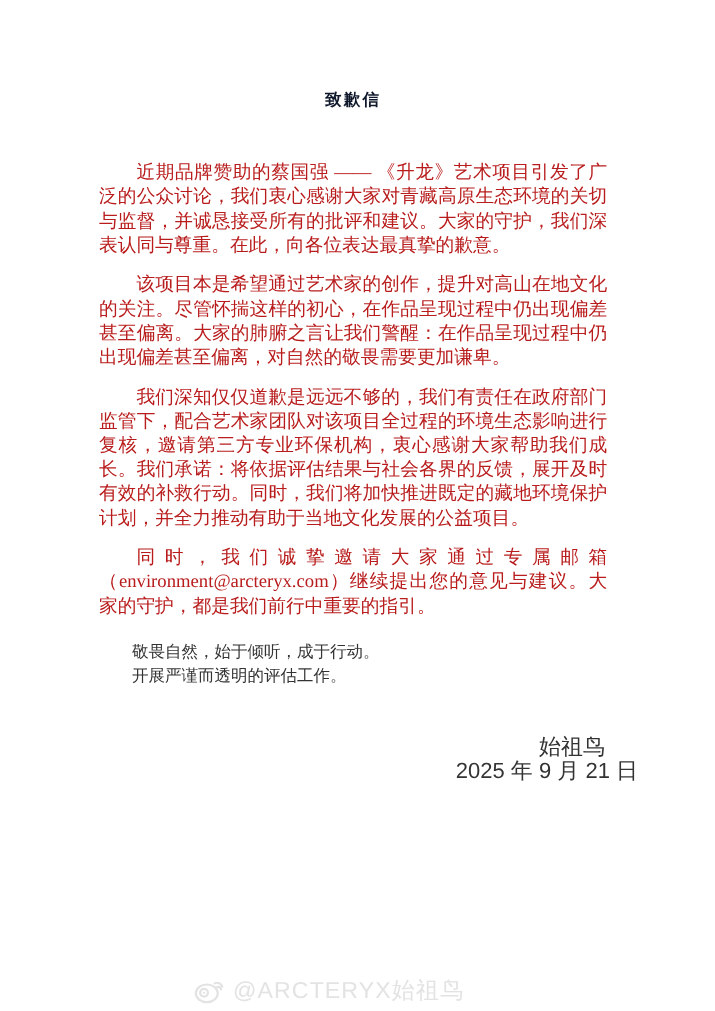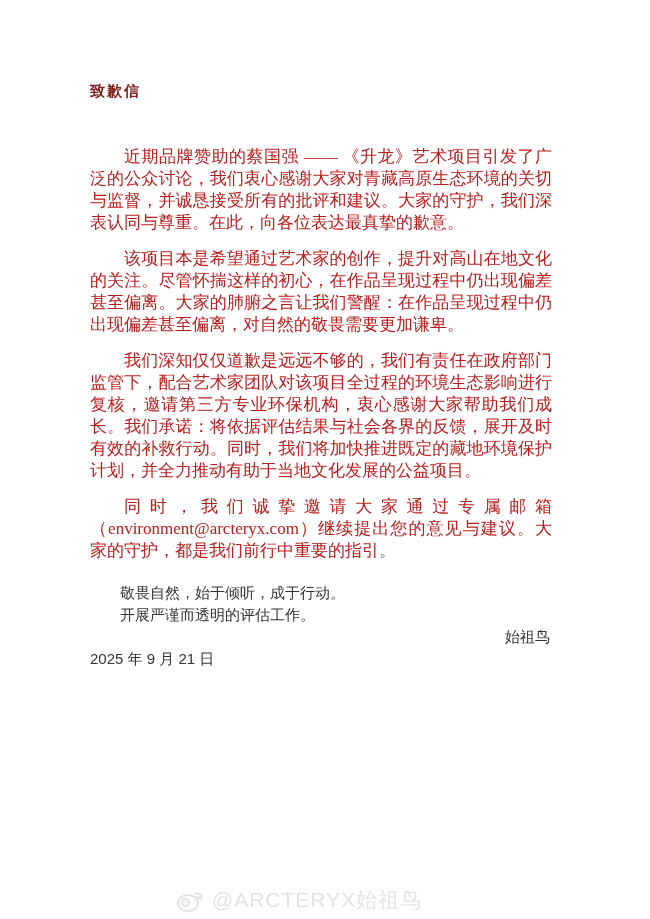--- a/index.html
+++ b/index.html
@@ -15,23 +15,24 @@
   .letter {
     position: absolute;
     left: 90px;
     top: 80px;
     width: 490px;
   }
   .letter-title {
     font-size: 15px;
     font-weight: 600;
     line-height: 22px;
+    text-align: center;
     letter-spacing: 2px;
     margin: 0 28px 44px 0;
-    color: #7f1d1d;
+    color: #0f172a;
   }
   .para {
     width: 462px;
     font-size: 17px;
     line-height: 22px;
     text-align: justify;
     text-indent: 2em;
     margin: 0 0 14px 0;
     color: #b91c1c;
     font-family: Liberation Serif, serif;
@@ -41,29 +42,31 @@
   }
   .closing .line {
     width: 462px;
     font-size: 15px;
     line-height: 22px;
     text-indent: 2em;
     margin: 0;
     color: #333333;
   }
   .sig-block {
-    font-size: 15px;
+    margin-top: 42px;
+    font-size: 20px;
     line-height: 22px;
   }
   .sig-name {
     text-align: right;
     padding-right: 30px;
     margin: 0;
   }
   .sig-date {
+    text-align: right;
     padding-right: 0;
     margin: 0;
   }
   .watermark {
     position: absolute;
     left: 0;
     top: 886px;
     width: 598px;
     display: flex;
     align-items: center;

